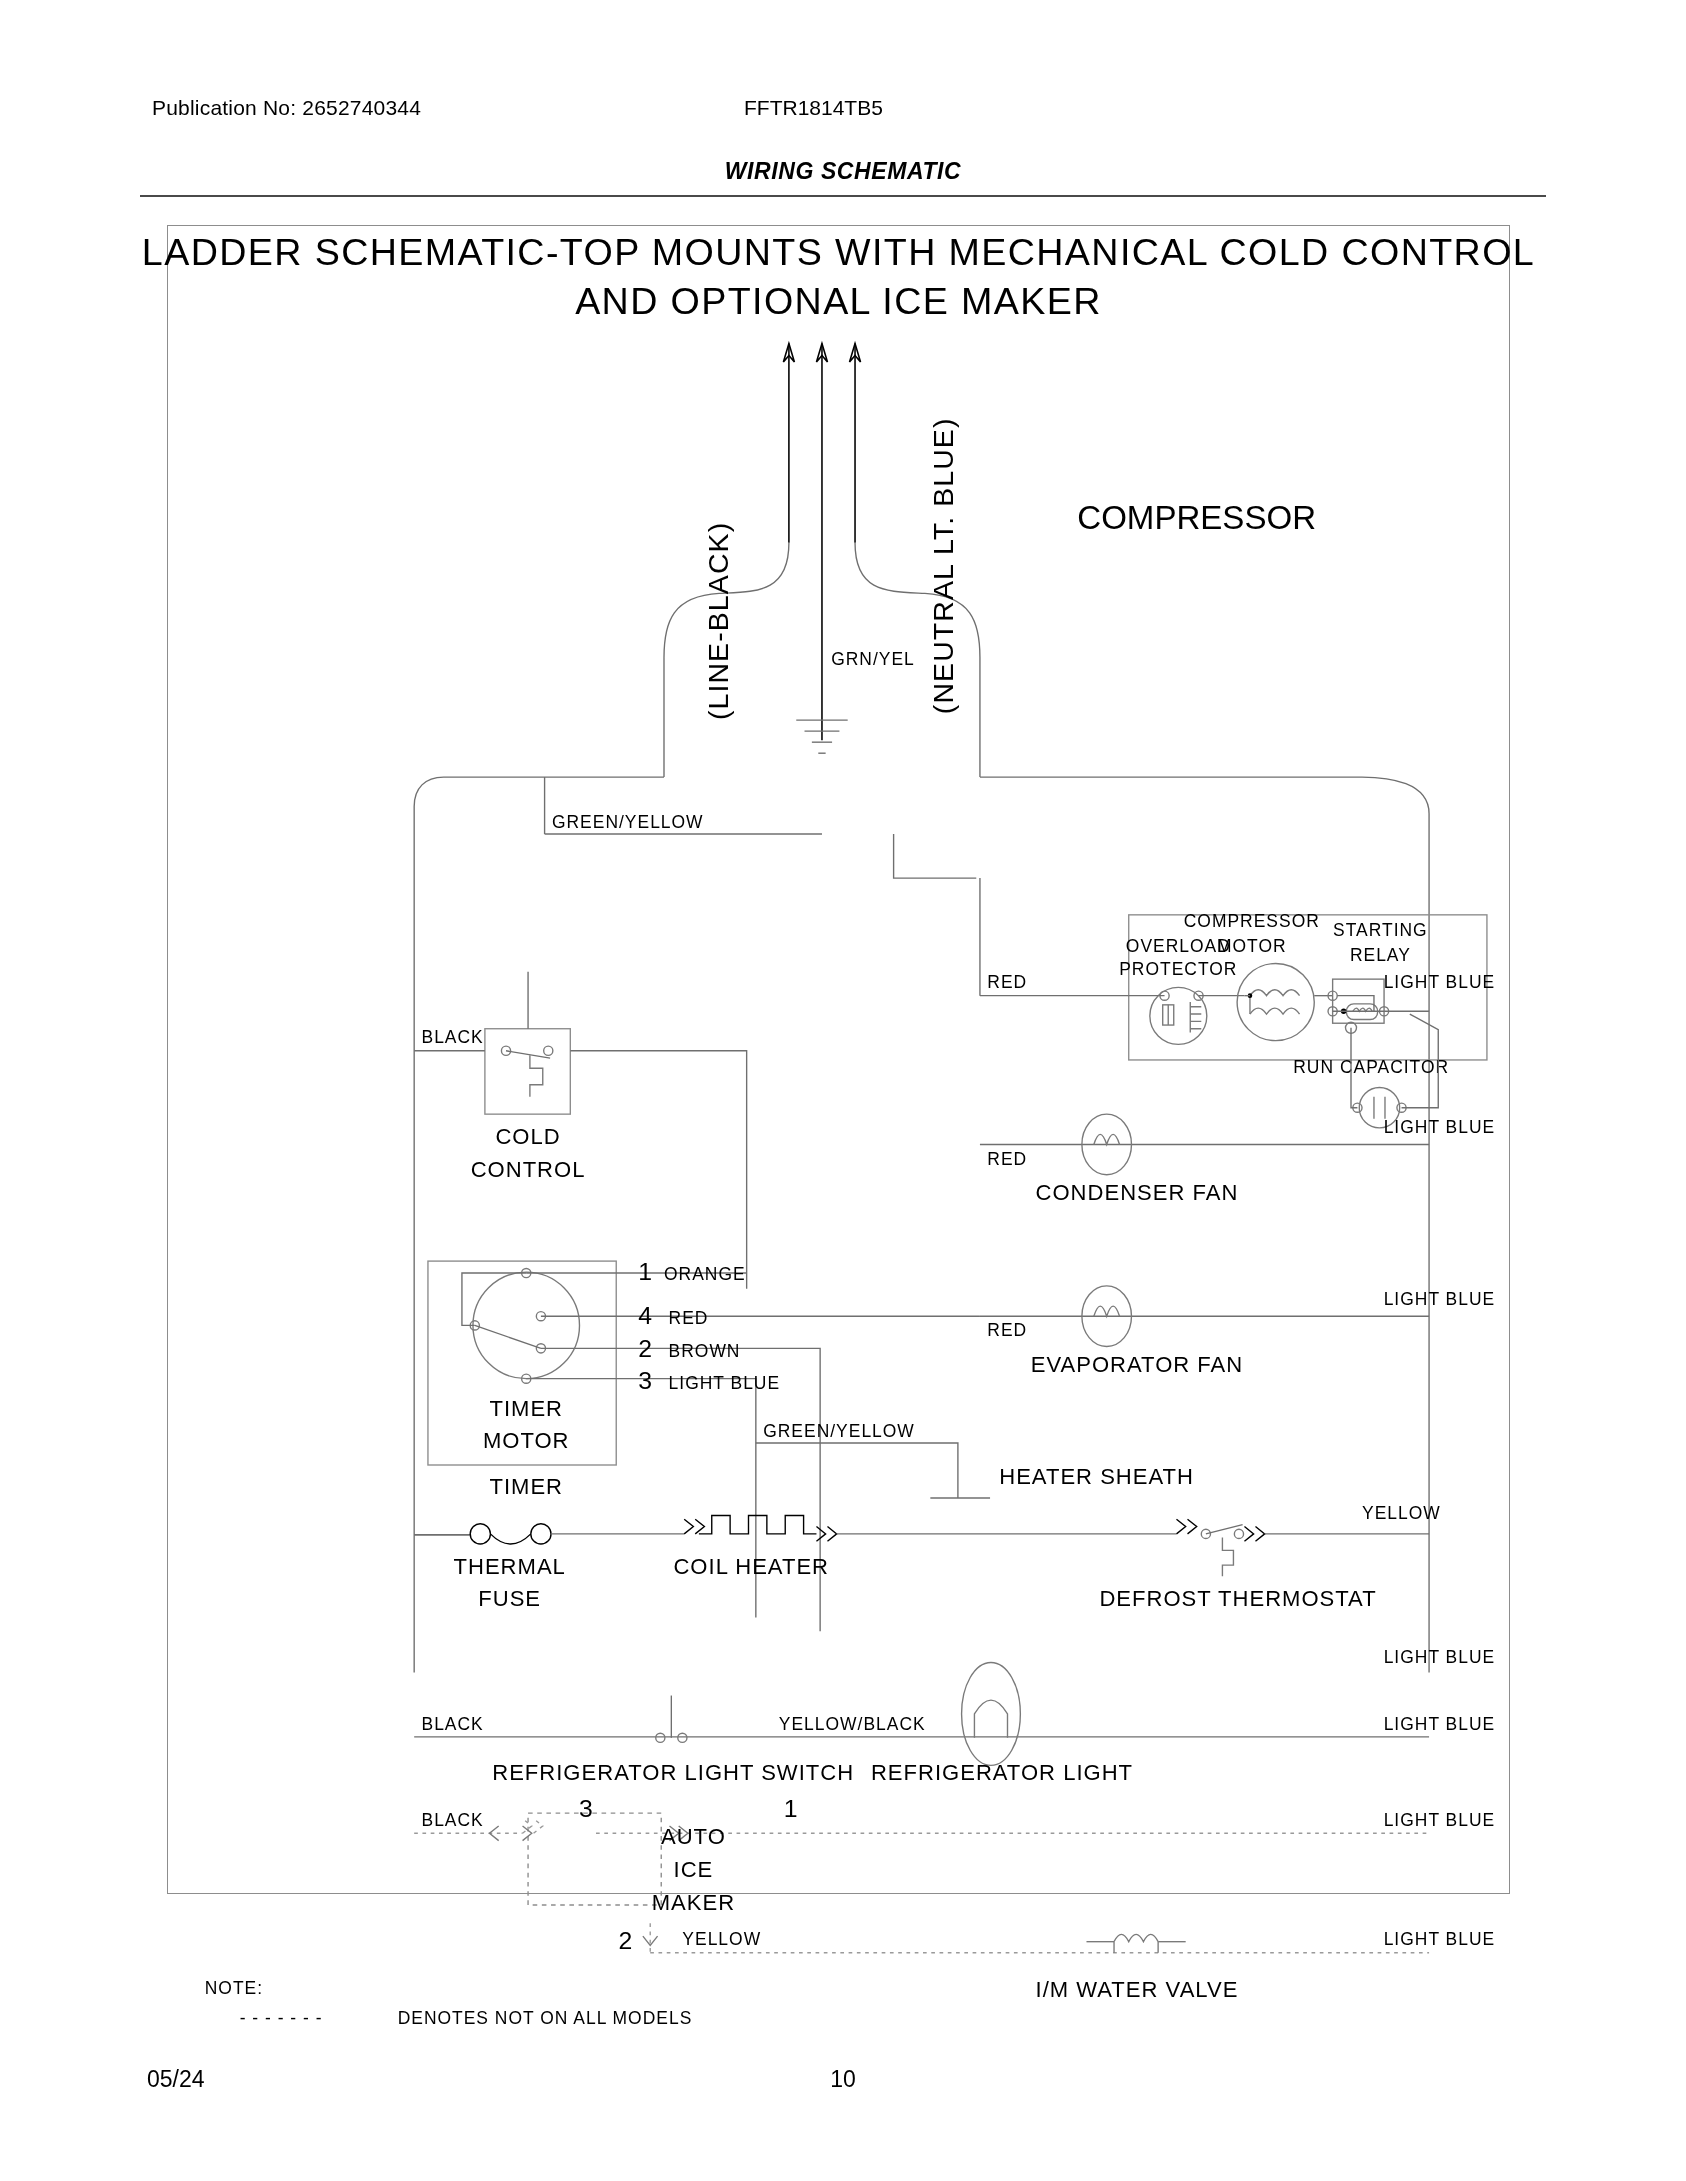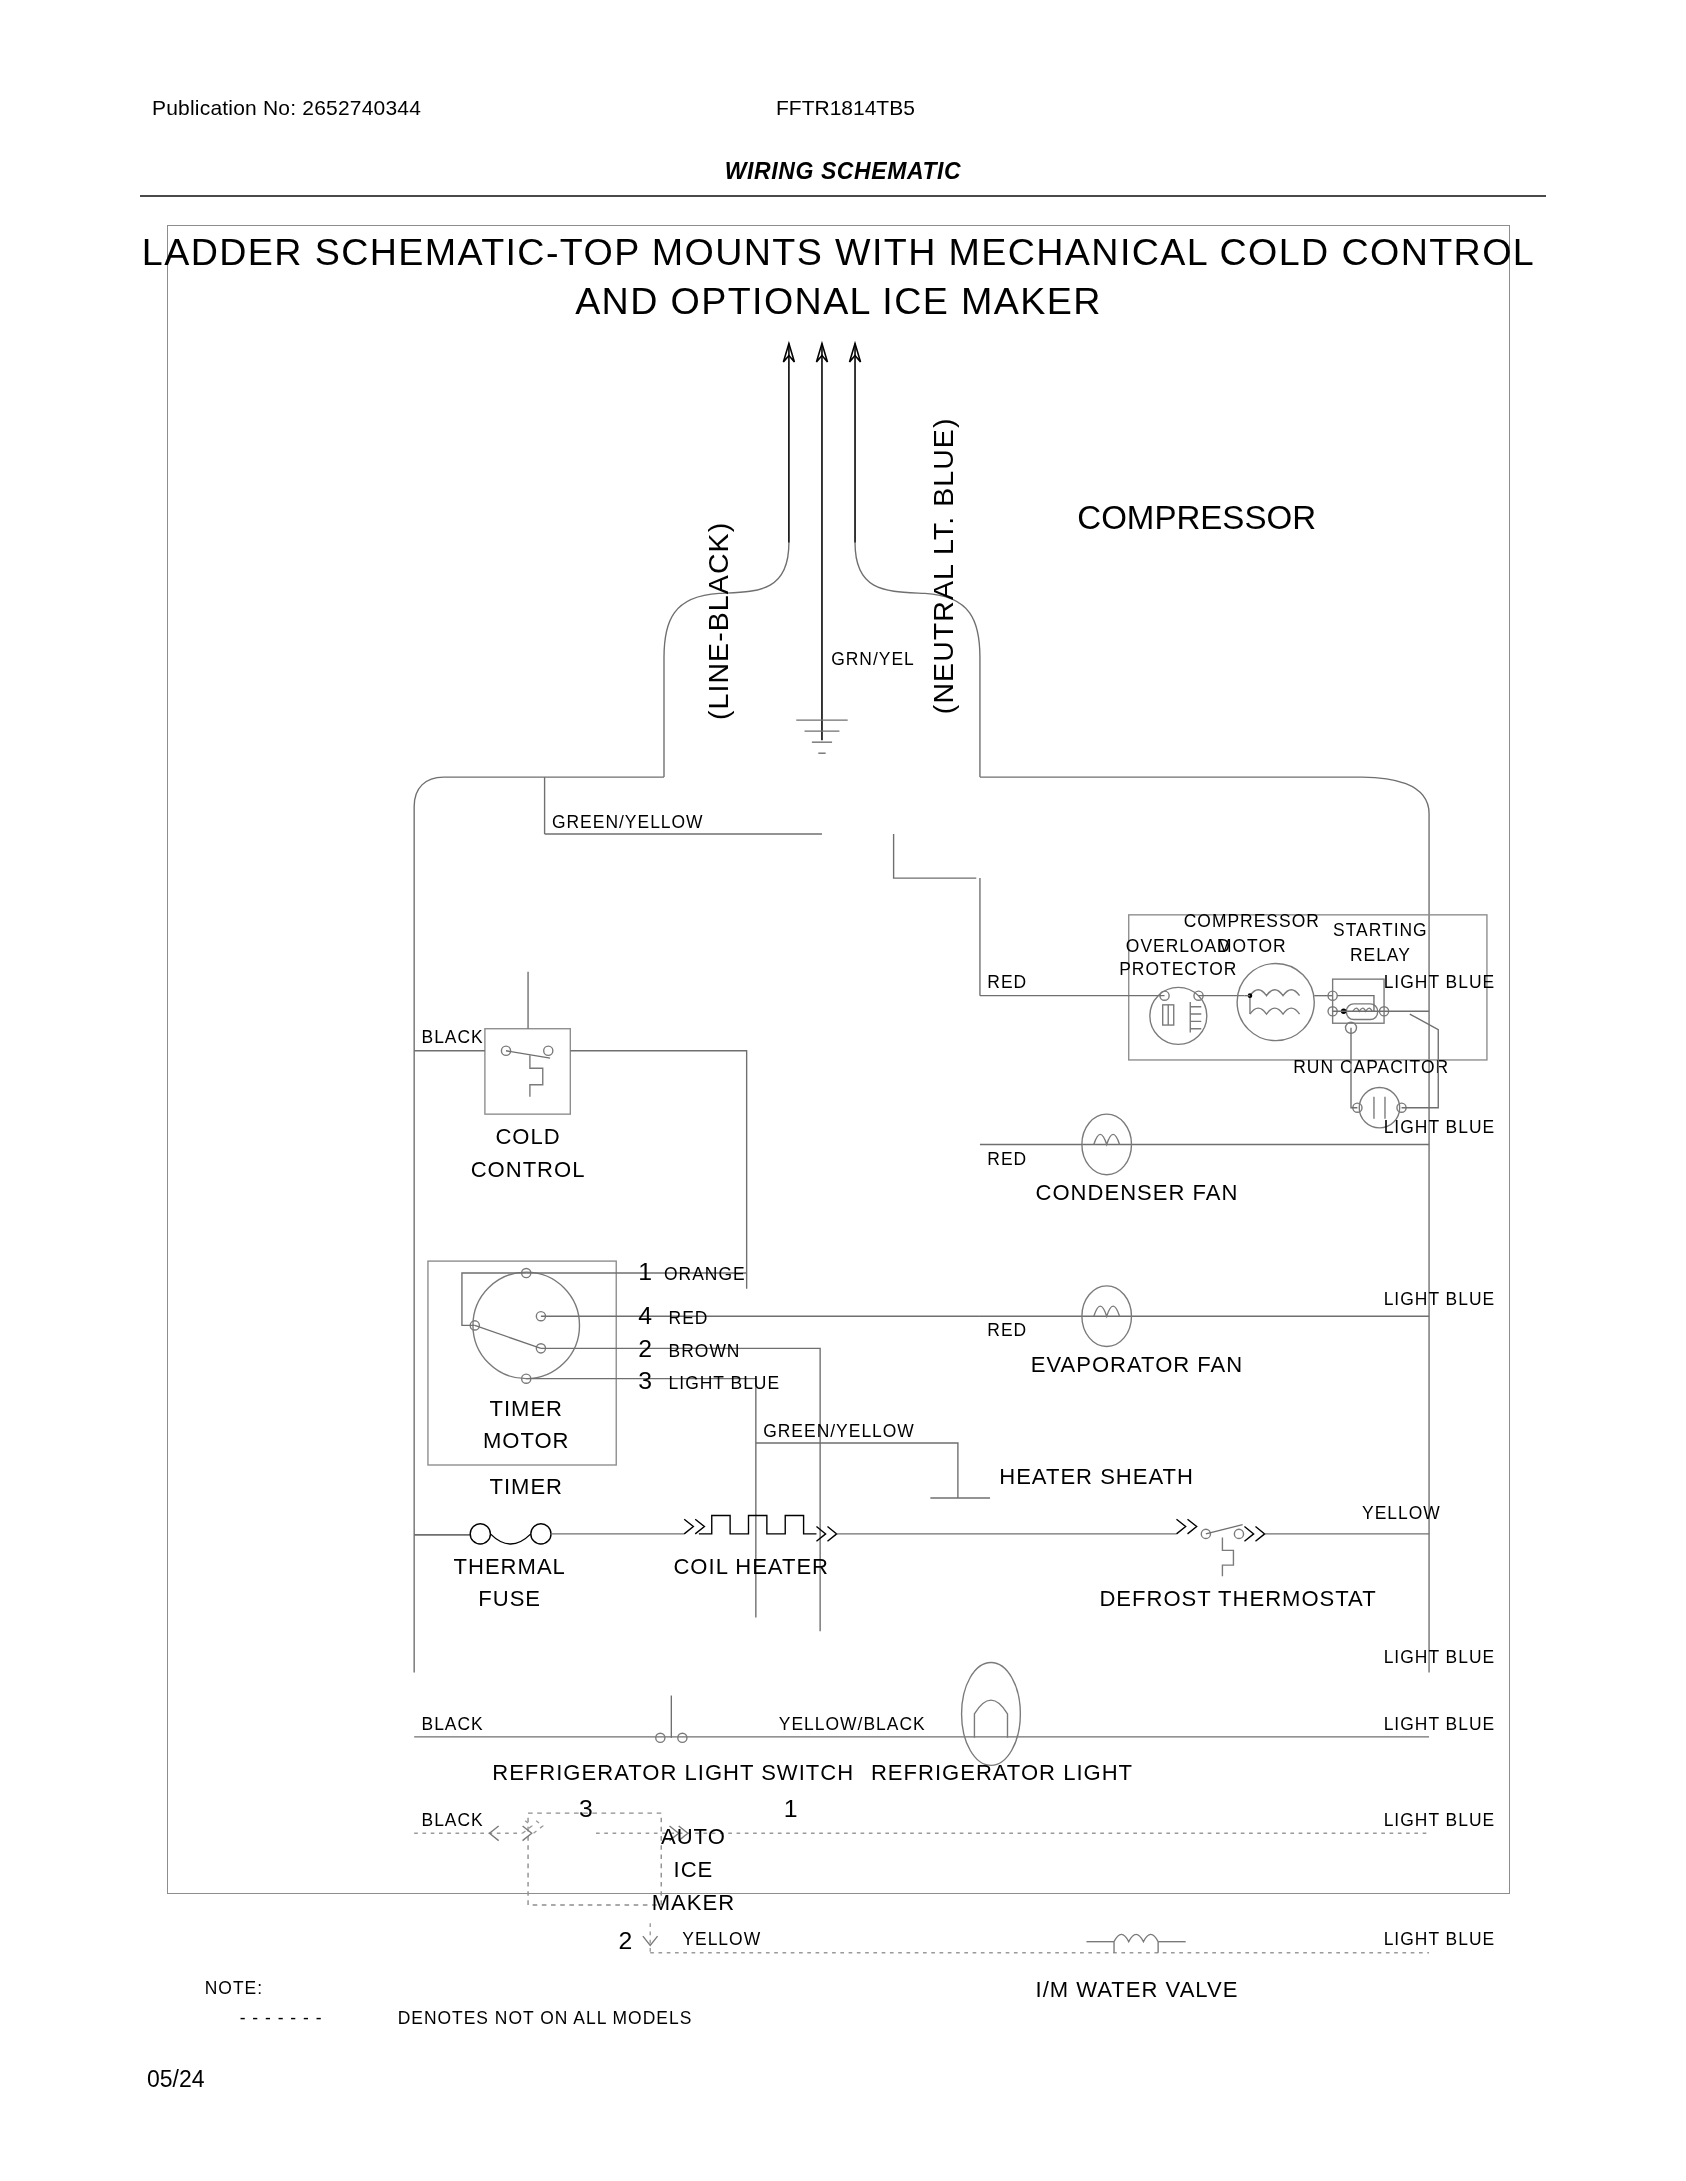--- a/index.html
+++ b/index.html
@@ -1,20 +1,20 @@
 <!DOCTYPE html>
 <html style="font-size:14.7px"><head>
 <meta charset="utf-8">
 <style>
   html,body{margin:0;padding:0;background:#fff;}
   body{width:1686px;height:2182px;font-family:"Liberation Sans",sans-serif;color:#000;position:relative;}
   .page{position:absolute;inset:0;background:#fff;}
 
   .hdr-left{position:absolute;left:152px;top:96px;font-size:21px;letter-spacing:0.2px;}
-  .hdr-mid{position:absolute;left:776px;top:96px;font-size:21px;}
+  .hdr-mid{position:absolute;left:744px;top:96px;font-size:21px;}
   .sec-title{position:absolute;left:0;right:0;top:158px;text-align:center;font-size:23px;font-weight:bold;letter-spacing:0.6px;font-style:italic;}
   .rule{position:absolute;left:140px;right:140px;top:195px;height:1.8px;background:#4a4a4a;}
 
   .frame{position:absolute;left:167px;top:225px;width:1341px;height:1667px;border:1.5px solid #8d8d8d;background:#fff;}
 
   .ftr-left{position:absolute;left:147px;top:2066px;font-size:23px;}
   .ftr-mid{position:absolute;left:0;right:0;top:2066px;text-align:center;font-size:23px;}
 
   svg.sch{position:absolute;left:0;top:0;width:1341px;height:1667px;overflow:visible;}
   svg.sch text{font-family:"Liberation Sans",sans-serif;fill:#000;}
@@ -325,14 +325,15 @@
       <text class="t-sm cond" x="1445" y="1872" text-anchor="end">LIGHT BLUE</text>
 
       <text class="t-note cond" x="40" y="1925">NOTE:</text>
       <text class="t-note cond" x="78" y="1958">- - - - - - -</text>
       <text class="t-note cond" x="250" y="1958">DENOTES NOT ON ALL MODELS</text>
 
     </svg>
   </div>
 
   <div class="ftr-left">05/24</div>
+  <div class="ftr-mid">10</div>
 </div>
 
 
 </body></html>

